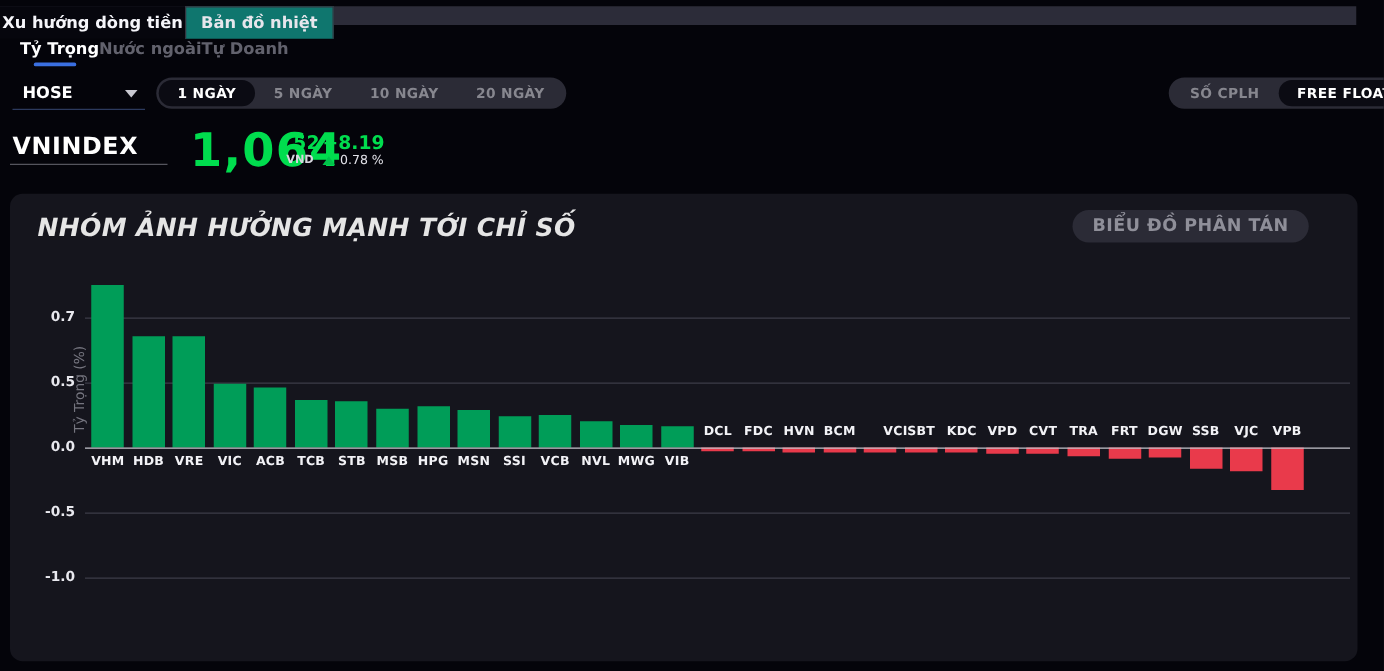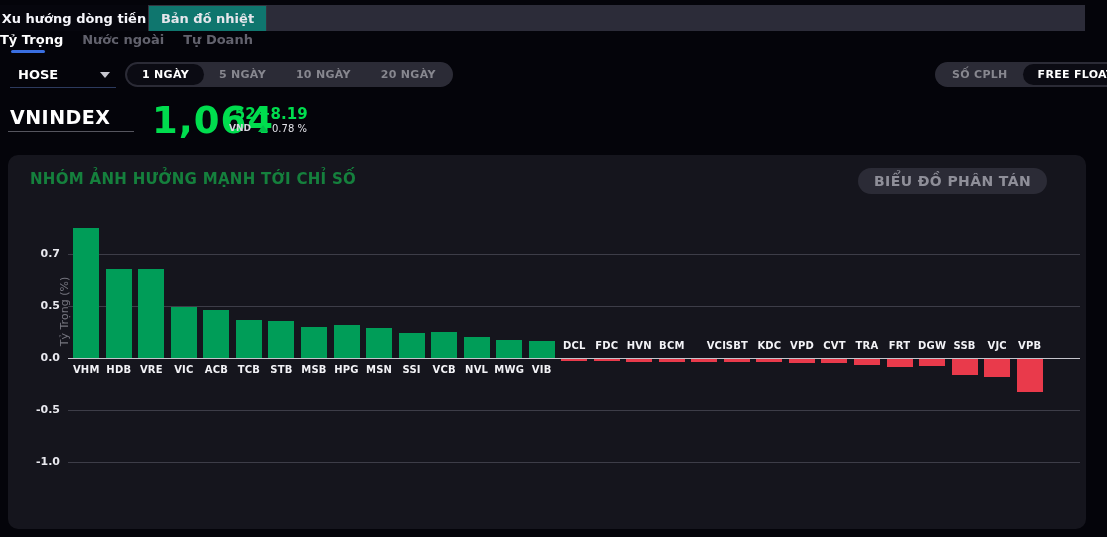--- a/index.html
+++ b/index.html
@@ -4,27 +4,27 @@
 <style>
   * { margin:0; padding:0; box-sizing:border-box; }
   html,body { width:1107px; height:537px; overflow:hidden; }
   body {
     background:#04040a;
     font-family:"DejaVu Sans", sans-serif;
     position:relative;
     color:#fff;
   }
   
-  .tabbar { position:absolute; top:5px; left:0; width:1085px; height:26px; background:#2c2c39; }
+  .tabbar { position:absolute; top:5px; left:0; width:1085px; height:15px; background:#2c2c39; }
   .tab { position:absolute; top:0; height:26px; display:flex; align-items:center; justify-content:center;
          font-size:13px; font-weight:bold; cursor:pointer; }
   .tab-main { left:0; width:148px; background:#06060d; color:#f5f5fa; }
   .tab-heat { left:148px; width:119px; background:#0f766e; color:#e6e6ec; border:1px solid #34343f; border-bottom:none; }
   
-  .subtabs { position:absolute; top:32px; left:0; display:flex; gap:19px; }
+  .subtabs { position:absolute; top:32px; left:16px; display:flex; }
   .subtab { font-size:13px; font-weight:bold; color:#62626d; position:relative; cursor:pointer; padding-bottom:6px; }
   .subtab.active { color:#fff; }
   .subtab.active .underline { position:absolute; left:11px; bottom:0; width:34px; height:3px; border-radius:2px; background:#3a6fe0; }
   
   .hose-select { position:absolute; top:62px; left:10px; width:106px; height:26px;
                  border-bottom:1px solid #2c3a5e; display:flex; align-items:center; justify-content:space-between;
                  padding:0 6px 0 8px; cursor:pointer; }
   .hose-select .lbl { font-size:13px; font-weight:bold; color:#fff; }
   .chev { width:0; height:0; border-left:5px solid transparent; border-right:5px solid transparent; border-top:6px solid #c8c8d0; }
   .pillbar { position:absolute; top:62px; height:25px; background:#2b2b36; border-radius:13px; display:inline-flex; align-items:center; padding:2px; }
@@ -40,21 +40,21 @@
   .index-fraccol { position:absolute; top:106px; left:229px; }
   .index-frac { font-size:15px; font-weight:bold; color:#00dd4e; line-height:16px; }
   .index-cur { font-size:9px; font-weight:bold; color:#d6d6de; line-height:12px; }
   .index-chgcol { position:absolute; top:106px; left:258px; }
   .index-chg { font-size:15px; font-weight:bold; color:#00dd4e; line-height:16px; }
   .index-pctrow { display:flex; align-items:center; gap:4px; margin-top:1px; }
   .tri-up { width:0; height:0; border-left:5px solid transparent; border-right:5px solid transparent; border-bottom:7px solid #00c24a; }
   .index-pct { font-size:10px; color:#e2e2e8; }
   
   .panel { position:absolute; top:155px; left:8px; width:1078px; height:374px; background:#15151d; border-radius:10px; }
-  .panel-title { position:absolute; top:15px; left:22px; font-size:15px; font-weight:bold; color:#15803d; letter-spacing:.3px; }
+  .panel-title { position:absolute; top:15px; left:22px; font-size:20px; font-weight:bold; color:#e5e5e5; letter-spacing:.3px;font-style:italic; }
   .scatter-btn { position:absolute; top:13px; right:39px; background:#2b2b36; border-radius:13px;
                  padding:5px 16px; font-size:14px; font-weight:bold; color:#8f8f99; letter-spacing:.4px; cursor:pointer; }
   
   .ylab { position:absolute; left:6px; top:150px; transform:rotate(-90deg); transform-origin:center;
           font-size:11px; color:#75757f; white-space:nowrap; width:100px; text-align:center; }
   .plot { position:absolute; left:60px; top:60px; width:1012px; height:310px; }
   .gridline { position:absolute; left:0; width:100%; height:1px; background:#3d3d48; }
   .gridline.zero { background:#c4c4cc; z-index:2; }
   .ytick { position:absolute; right:calc(100% + 8px); transform:translateY(-7px); font-size:11px; font-weight:bold; color:#e8e8ee; }
   .bars { position:absolute; left:2px; top:0; width:976px; height:310px; display:flex; }

